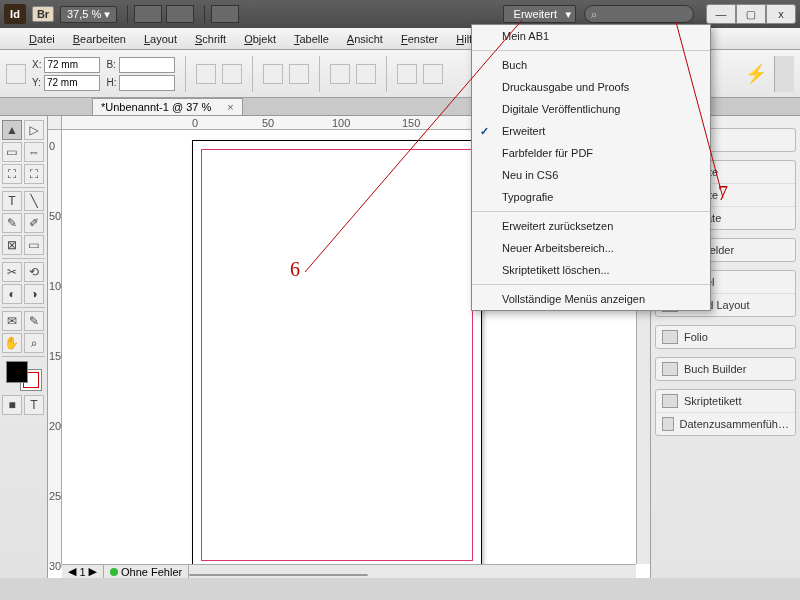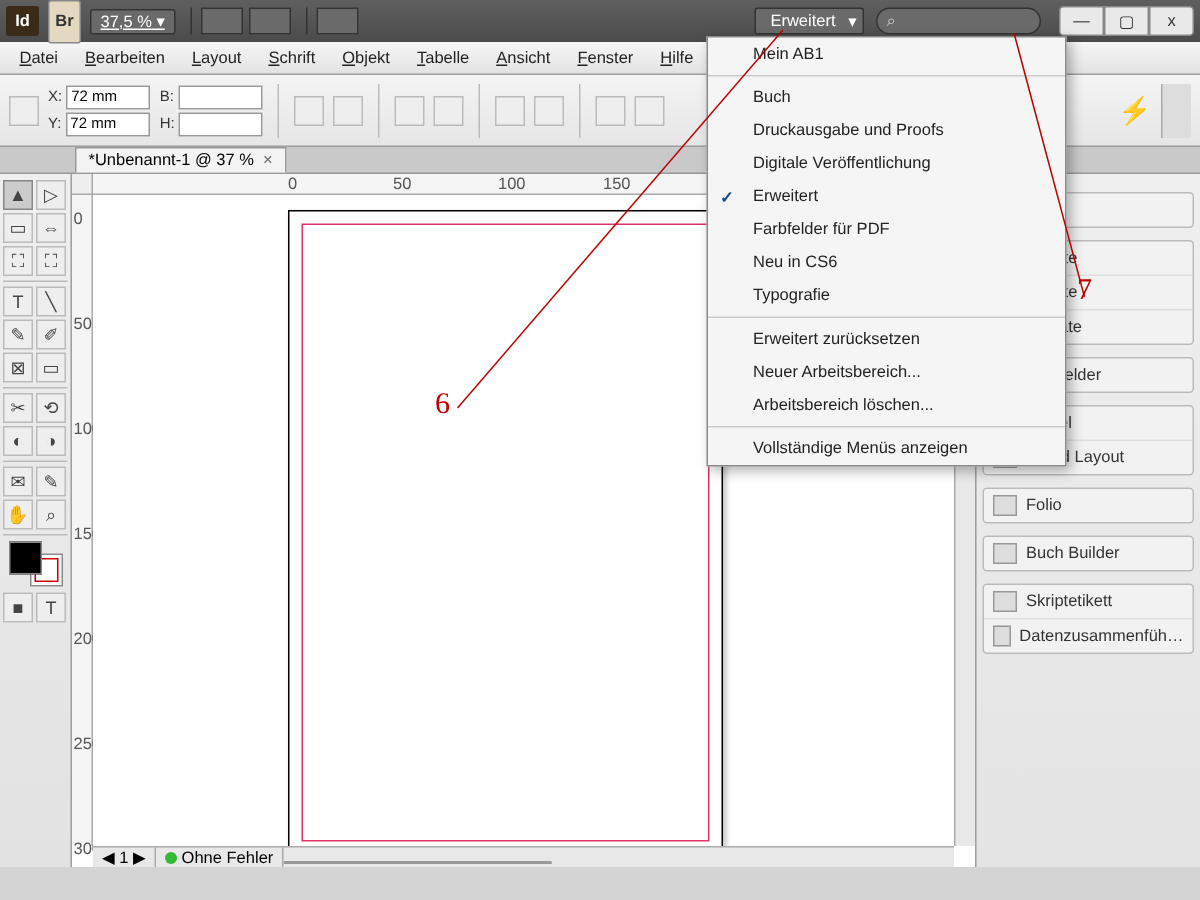--- a/index.html
+++ b/index.html
@@ -1,53 +1,53 @@
 <!DOCTYPE html>
 <html><head>
 <meta charset="utf-8">
 <style>
 * { box-sizing: border-box; margin: 0; padding: 0; font-family: "Segoe UI", Tahoma, sans-serif; font-size: 11px; }
 body { background: #d4d4d4; width: 800px; height: 600px; overflow: hidden; position: relative; }
 
 
 .appbar { height: 28px; background: linear-gradient(#5f5f5f,#4b4b4b); display: flex; align-items: center; color: #eee; padding: 0 4px; }
 .appbar .logo { width: 22px; height: 20px; background:#3b2a17; color:#fff; display:flex; align-items:center; justify-content:center; font-weight:bold; border-radius:2px; margin-right:6px;}
-.appbar .br { width:22px; height:29px; background:#e4d9c0; color:#333; display:flex;align-items:center;justify-content:center;font-weight:bold;border:1px solid #888;border-radius:2px;margin-right:6px;}
-.appbar .zoom { background:#6a6a6a;border:1px solid #333;color:#fff;padding:1px 6px;margin-right:4px;border-radius:2px;text-decoration:underline;}
+.appbar .br { width:22px; height:16px; background:#e4d9c0; color:#333; display:flex;align-items:center;justify-content:center;font-weight:bold;border:1px solid #888;border-radius:2px;margin-right:6px;}
+.appbar .zoom { background:#6a6a6a;border:1px solid #333;color:#fff;padding:1px 6px;margin-right:4px;border-radius:2px;}
 .appbar .zoom::after{content:" ▾";}
 .appbar .sep { width:1px;height:18px;background:#333;margin:0 6px;}
 .appbar .ddbtn { width:28px;height:18px;border:1px solid #333;background:#6a6a6a;margin-right:4px;}
 .appbar .spacer{flex:1;}
 .appbar .wkspace{background:#6a6a6a;border:1px solid #333;color:#fff;padding:2px 18px 2px 10px;border-radius:2px;margin-right:8px;cursor:pointer;position:relative;}
 .appbar .wkspace::after{content:"▾";position:absolute;right:4px;}
 .appbar .search{width:110px;height:18px;background:#6a6a6a;border:1px solid #333;border-radius:9px;margin-right:8px;display:flex;align-items:center;padding-left:6px;color:#ccc;}
 .winbtns{display:flex;gap:0;margin-left:4px;}
 .winbtn{width:30px;height:20px;background:#e9e9e9;border:1px solid #888;display:flex;align-items:center;justify-content:center;color:#333;cursor:pointer;}
 .winbtn:first-child{border-radius:3px 0 0 3px;}
 .winbtn:last-child{border-radius:0 3px 3px 0;}
 
 
-.menubar{height:22px;background:linear-gradient(#f6f6f6,#e3e3e3);border-bottom:1px solid #a0a0a0;display:flex;align-items:center;padding:0 4px;color:#222;}
+.menubar{height:22px;background:linear-gradient(#f6f6f6,#e3e3e3);border-bottom:1px solid #a0a0a0;display:flex;align-items:center;padding:0 20px;color:#222;}
 .menubar span{padding:3px 9px;cursor:pointer;}
 .menubar span u{text-decoration:underline;}
 
 
 .ctrlstrip{height:48px;background:linear-gradient(#f4f4f4,#e6e6e6);border-bottom:1px solid #a0a0a0;display:flex;align-items:center;padding:0 6px;gap:6px;}
 .ctrlstrip .icon{width:20px;height:20px;border:1px solid #bbb;background:#eee;}
 .ctrlstrip .xy{display:flex;flex-direction:column;gap:2px;}
 .ctrlstrip .xy div{display:flex;align-items:center;gap:3px;}
 .ctrlstrip .xy input{width:56px;height:16px;border:1px solid #999;font-size:10px;padding:0 2px;background:#fff;}
 .ctrlstrip .lbl{font-size:10px;color:#333;}
 .ctrlstrip .vsep{width:1px;height:36px;background:#bbb;margin:0 4px;}
 .ctrlstrip .bolt{margin-left:auto;font-size:18px;color:#555;}
 .ctrlstrip .right{width:20px;height:36px;background:#ddd;border-left:1px solid #aaa;}
 
 
 .doctab{height:18px;background:#c9c9c9;border-bottom:1px solid #999;display:flex;align-items:flex-end;padding-left:50px;}
-.doctab .tab{background:#f3f3f3;border:1px solid #999;border-bottom:none;padding:2px 8px;font-size:10px;display:flex;align-items:center;gap:6px;}
+.doctab .tab{background:#f3f3f3;border:1px solid #999;border-bottom:none;padding:2px 8px;font-size:10px;display:flex;align-items:center;gap:16px;margin-left:42px;}
 .doctab .tab .x{cursor:pointer;color:#666;}
 
 
 .main{display:flex;height:462px;}
 .toolbox{width:48px;background:linear-gradient(#efefef,#e2e2e2);border-right:1px solid #a0a0a0;padding:4px 2px;}
 .toolrow{display:flex;gap:2px;margin-bottom:2px;}
 .tool{width:20px;height:20px;border:1px solid #bbb;background:#eee;display:flex;align-items:center;justify-content:center;font-size:12px;cursor:pointer;color:#444;}
 .tool.sel{background:#ccc;border-color:#888;}
 .toolsep{height:1px;background:#bbb;margin:3px 0;}
 .swatch{width:36px;height:30px;margin:4px auto;position:relative;}
@@ -334,21 +334,21 @@
     <div class="mi">Buch</div>
     <div class="mi">Druckausgabe und Proofs</div>
     <div class="mi">Digitale Veröffentlichung</div>
     <div class="mi checked">Erweitert</div>
     <div class="mi">Farbfelder für PDF</div>
     <div class="mi">Neu in CS6</div>
     <div class="mi">Typografie</div>
     <hr>
     <div class="mi">Erweitert zurücksetzen</div>
     <div class="mi">Neuer Arbeitsbereich...</div>
-    <div class="mi">Arbeitsbereich löschen...</div>
+    <div class="mi">Skriptetikett löschen...</div>
     <hr>
     <div class="mi">Vollständige Menüs anzeigen</div>
   </div>
 
 <svg class="aline" width="800" height="600">
   <line x1="305" y1="272" x2="522" y2="20" stroke="#b00" stroke-width="1"></line>
   <line x1="723" y1="198" x2="676" y2="22" stroke="#b00" stroke-width="1"></line>
 </svg>
 <div class="anno num" style="left:290px;top:258px">6</div>
 <div class="anno num" style="left:718px;top:182px">7</div>

